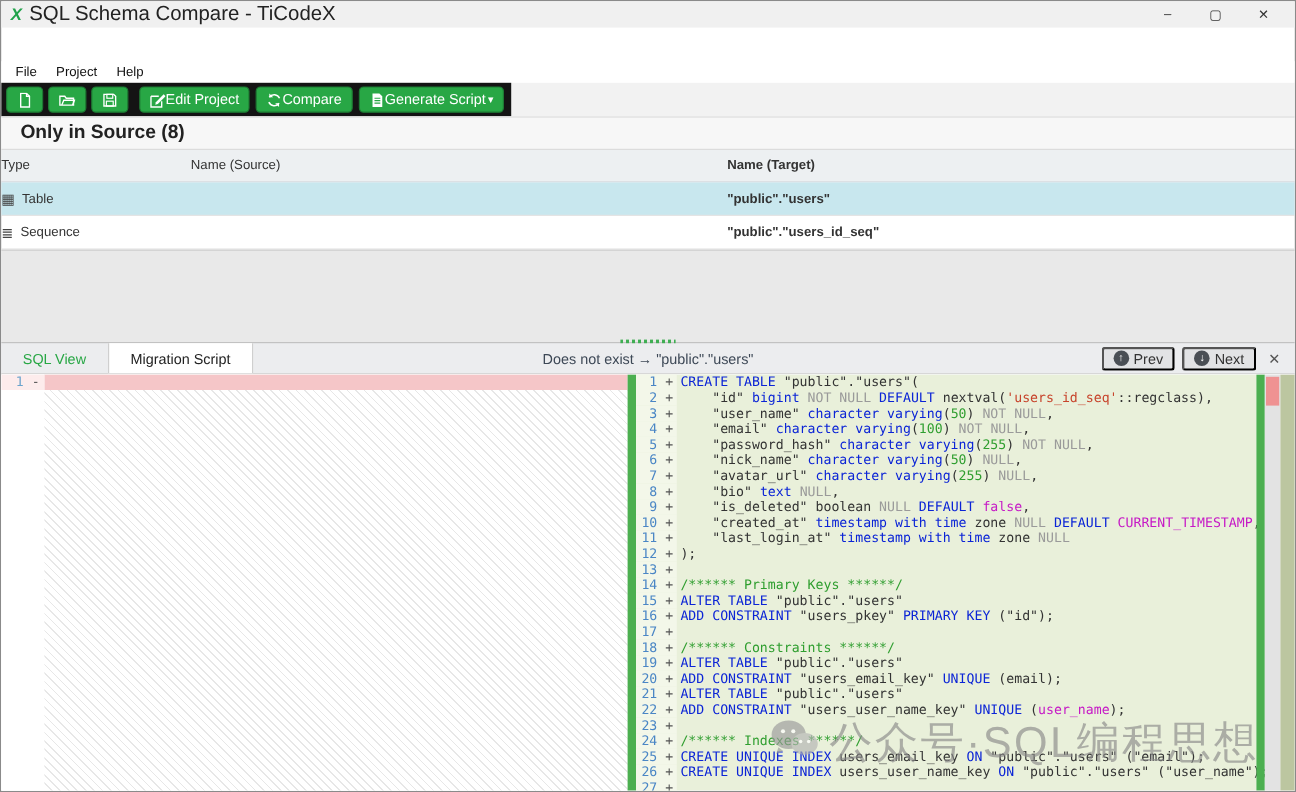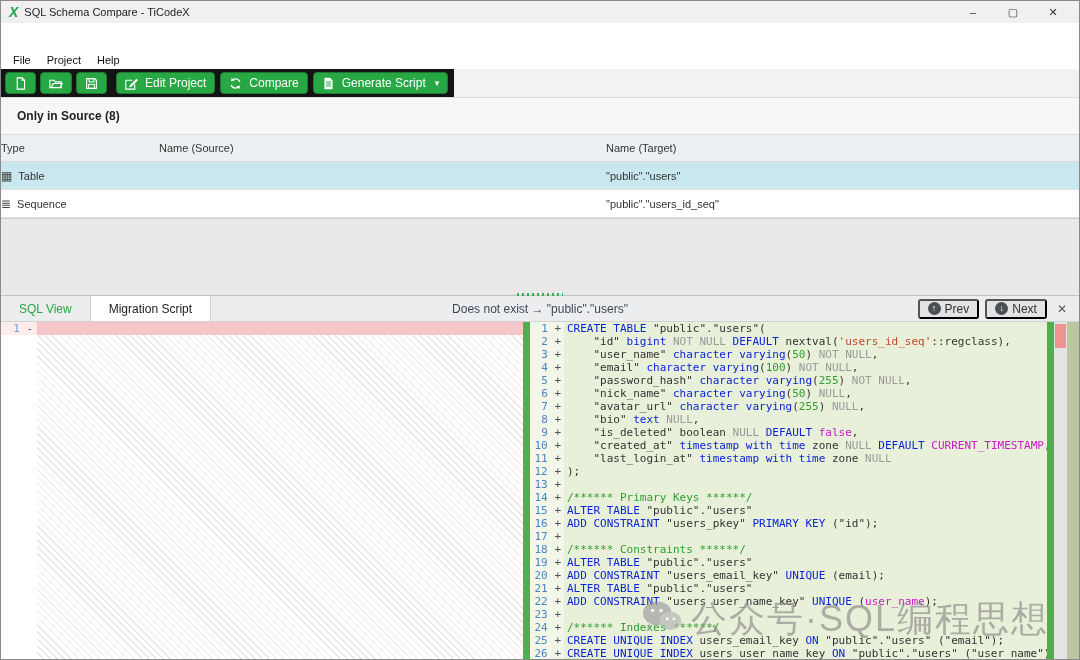--- a/index.html
+++ b/index.html
@@ -3,47 +3,47 @@
 <meta charset="utf-8">
 <style>
   * { margin:0; padding:0; box-sizing:border-box; }
   html,body { width:1080px; height:660px; }
   body { font-family:"Liberation Sans", sans-serif; background:#fff; }
   .window { position:relative; width:1080px; height:660px; border:1px solid #8a8a8a; background:#fff; overflow:hidden; display:flex; flex-direction:column; }
 
   
   .titlebar { height:22px; background:#f0f0f0; display:flex; align-items:center; padding:0 6px; flex:0 0 auto; }
   .logo-x { color:#21a24a; font-weight:bold; font-size:14px; margin:0 6px 0 2px; font-style:italic; }
-  .title-text { font-size:11px; color:#222; }
+  .title-text { font-size:17px; color:#222; }
   .win-controls { margin-left:auto; display:flex; align-items:center; }
   .win-btn { width:40px; text-align:center; font-size:11px; color:#333; cursor:default; }
 
   
   .menubar { height:18px; background:#fff; display:flex; align-items:center; padding-left:4px; flex:0 0 auto;margin-top:28px; }
   .menu-item { font-size:11px; color:#111; padding:0 8px; }
 
   
   .toolbar-row { height:28px; background:#f2f2f2; flex:0 0 auto; display:flex; }
   .toolbar { background:#141414; display:flex; align-items:center; padding:0 6px 0 4px; gap:5px; }
-  .tb-btn { background:#28a745; border:1px solid #1d7a33; border-radius:4px; color:#fff; height:22px; display:flex; align-items:center; gap:7px; padding:0 8px; font-size:12px; white-space:nowrap; }
+  .tb-btn { background:#28a745; border:1px solid #1d7a33; border-radius:4px; color:#fff; height:22px; display:flex; align-items:center; gap:0; padding:0 8px; font-size:12px; white-space:nowrap; }
   .tb-btn svg { display:block; }
   .tb-group { display:flex; gap:4px; margin-right:4px; }
   .caret { font-size:9px; margin-left:2px; }
 
   
-  .section-header { height:38px; background:#f7f7f7; border-bottom:1px solid #dcdcdc; display:flex; align-items:center; padding-left:16px; font-size:12px; font-weight:bold; color:#222; flex:0 0 auto; }
+  .section-header { height:28px; background:#f7f7f7; border-bottom:1px solid #dcdcdc; display:flex; align-items:center; padding-left:16px; font-size:16px; font-weight:bold; color:#222; flex:0 0 auto; }
   .section-header.first { border-top:1px solid #dcdcdc; }
 
   
   .grid-header { height:27px; background:#edf0f2; border-bottom:1px solid #d8dde0; display:flex; align-items:center; font-size:11px; color:#333; flex:0 0 auto; }
   .grid-row { height:28px; display:flex; align-items:center; font-size:11px; color:#333; border-bottom:1px solid #e4e4e4; flex:0 0 auto; }
   .grid-row.selected { background:#c8e7ee; }
   .col-type { width:158px; display:flex; align-items:center; gap:6px; }
   .col-src { width:447px; }
-  .col-tgt { flex:1; }
+  .col-tgt { flex:1;font-weight:bold; }
   .row-icon { font-size:12px; color:#444; }
 
   .filler { flex:0 0 auto; height:77px; background:#e9e9e9; border-top:1px solid #cfcfcf; }
 
   
   .panel-header { position:relative; height:27px; background:#ecedef; border-top:1px solid #c2c2c2; border-bottom:1px solid #d2d2d2; display:flex; align-items:stretch; flex:0 0 auto; }
   .splitter-dots { position:absolute; top:-4px; left:50%; transform:translateX(-50%); width:46px; height:4px;
      background-image:repeating-linear-gradient(90deg,#3fae53 0 2px,transparent 2px 5px); background-position:center; background-size:100% 3px; background-repeat:no-repeat; }
   .tab { display:flex; align-items:center; padding:0 18px; font-size:12px; }
   .tab.inactive-green { color:#28a745; }

